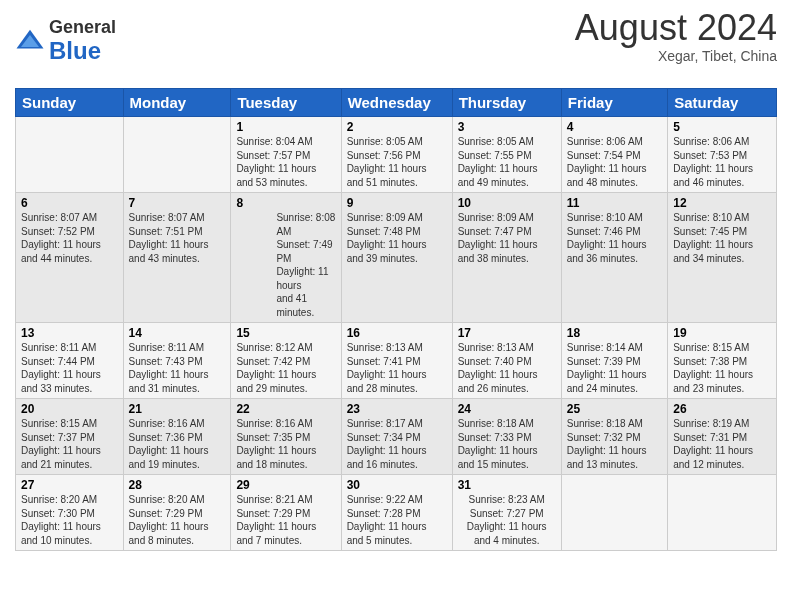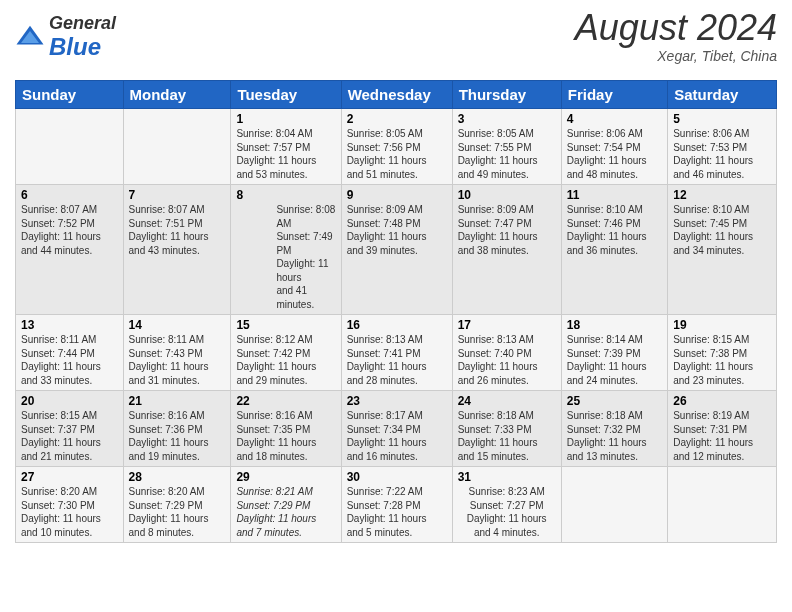--- a/index.html
+++ b/index.html
@@ -12,23 +12,22 @@
     }
     .page {
       width: 792px;
       height: 612px;
       background: #fff;
       padding: 10px 15px;
     }
     .header {
       display: flex;
       justify-content: space-between;
-      align-items: center;
-      margin-bottom: 16px;
-      font-style: italic;
+      align-items: flex-end;
+      margin-bottom: 24px;
     }
     .logo-area {
       display: flex;
       align-items: center;
       gap: 4px;
     }
     .logo-text {
       display: flex;
       flex-direction: column;
       line-height: 1.1;
@@ -340,28 +339,28 @@
           </td>
           <td>
             <span class="day-number">28</span>
             <div class="day-info" style="white-space: pre-line;">Sunrise: 8:20 AM
 Sunset: 7:29 PM
 Daylight: 11 hours
 and 8 minutes.</div>
           </td>
           <td>
             <span class="day-number">29</span>
-            <div class="day-info" style="white-space: pre-line; font-style: italic;">Sunrise: 8:21 AM
+            <div class="day-info" style="white-space: pre-line;">Sunrise: 8:21 AM
 Sunset: 7:29 PM
 Daylight: 11 hours
 and 7 minutes.</div>
           </td>
           <td>
             <span class="day-number">30</span>
-            <div class="day-info" style="white-space: pre-line;">Sunrise: 7:22 AM
+            <div class="day-info" style="white-space: pre-line;">Sunrise: 9:22 AM
 Sunset: 7:28 PM
 Daylight: 11 hours
 and 5 minutes.</div>
           </td>
           <td>
             <span class="day-number">31</span>
             <div class="day-info" style="white-space: pre-line; text-align: center;">Sunrise: 8:23 AM
 Sunset: 7:27 PM
 Daylight: 11 hours
 and 4 minutes.</div>

